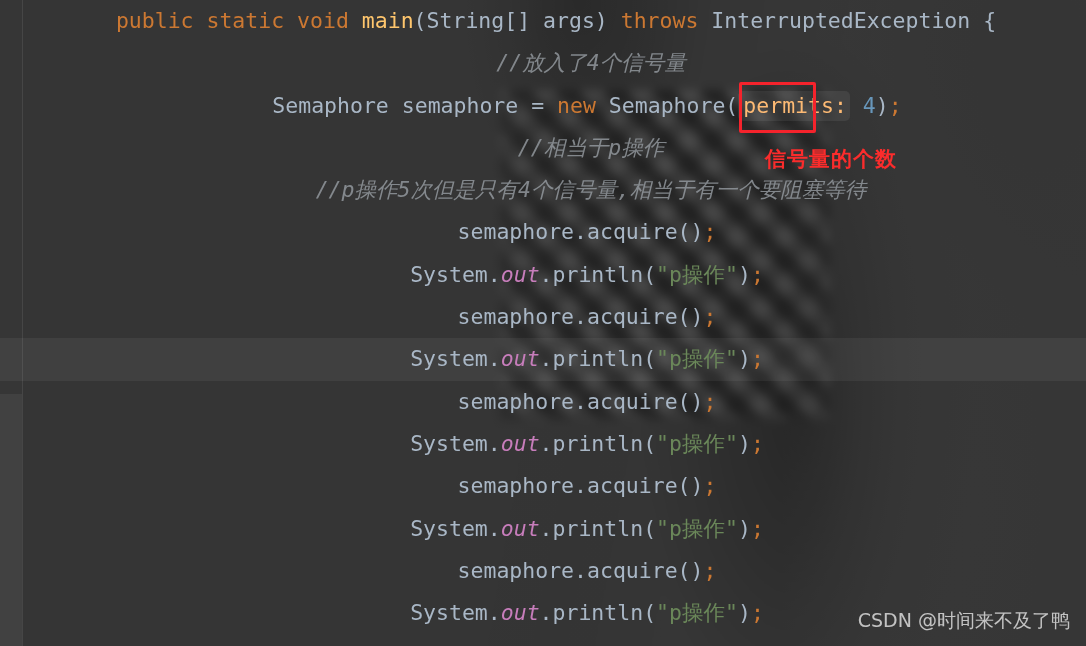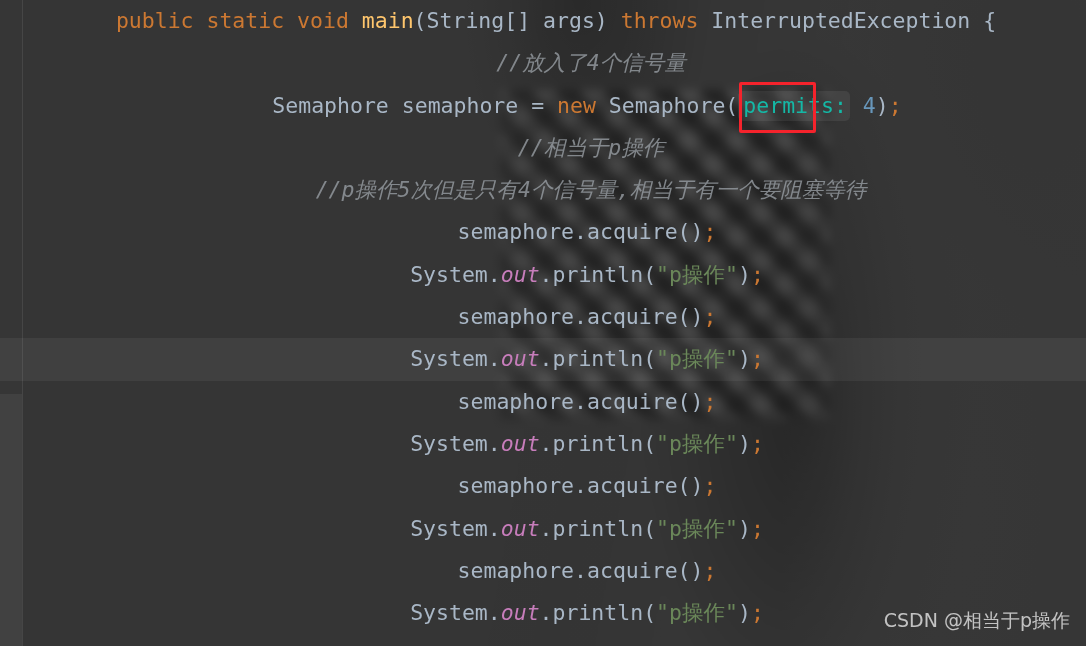--- a/index.html
+++ b/index.html
@@ -79,21 +79,21 @@
   .kw   {color:#cc7832;}
   .fn   {color:#ffc66d;}
   .plain{color:#a9b7c6;}
   .str  {color:#6a8759;}
   .num  {color:#6897bb;}
   .semi {color:#cc7832;}
   .stat {color:#c77dbb;font-style:italic;}
   .cmt  {color:#9aa0a6;font-style:italic;opacity:.78;margin-left:8px;}
 
   .hint{
-    color:#14b8a6;
+    color:#fdba74;
     background:rgba(255,255,255,.07);
     border-radius:5px;
     padding:2px 3px 3px 5px;
   }
 
   
   #redbox{
     position:absolute;left:739px;top:82px;width:77px;height:51px;
     border:3px solid #f5232c;border-radius:2px;
     box-sizing:border-box;
@@ -121,16 +121,17 @@
 
   <div id="photo"></div>
   <div id="photo-mask"></div>
   <div id="tint"></div>
   <div id="gutter"></div>
   <div id="gutter-lower"></div>
 
   <div id="code"><div class="line"><span class="kw">public </span><span class="kw">static </span><span class="kw">void </span><span class="fn">main</span><span class="plain">(</span><span class="plain">String[] args</span><span class="plain">) </span><span class="kw">throws </span><span class="plain">InterruptedException </span><span class="plain">{</span></div><div class="line indent"><span class="cmt">//放入了4个信号量</span></div><div class="line indent"><span class="plain">Semaphore semaphore </span><span class="plain">= </span><span class="kw">new </span><span class="plain">Semaphore(</span><span class="hint">permits:</span><span class="plain"> </span><span class="num">4</span><span class="plain">)</span><span class="semi">;</span></div><div class="line indent"><span class="cmt">//相当于p操作</span></div><div class="line indent"><span class="cmt">//p操作5次但是只有4个信号量,相当于有一个要阻塞等待</span></div><div class="line indent"><span class="plain">semaphore.acquire()</span><span class="semi">;</span></div><div class="line indent"><span class="plain">System.</span><span class="stat">out</span><span class="plain">.println(</span><span class="str">"p操作"</span><span class="plain">)</span><span class="semi">;</span></div><div class="line indent"><span class="plain">semaphore.acquire()</span><span class="semi">;</span></div><div class="line indent current"><span class="plain">System.</span><span class="stat">out</span><span class="plain">.println(</span><span class="str">"p操作"</span><span class="plain">)</span><span class="semi">;</span></div><div class="line indent"><span class="plain">semaphore.acquire()</span><span class="semi">;</span></div><div class="line indent"><span class="plain">System.</span><span class="stat">out</span><span class="plain">.println(</span><span class="str">"p操作"</span><span class="plain">)</span><span class="semi">;</span></div><div class="line indent"><span class="plain">semaphore.acquire()</span><span class="semi">;</span></div><div class="line indent"><span class="plain">System.</span><span class="stat">out</span><span class="plain">.println(</span><span class="str">"p操作"</span><span class="plain">)</span><span class="semi">;</span></div><div class="line indent"><span class="plain">semaphore.acquire()</span><span class="semi">;</span></div><div class="line indent"><span class="plain">System.</span><span class="stat">out</span><span class="plain">.println(</span><span class="str">"p操作"</span><span class="plain">)</span><span class="semi">;</span></div></div>
 
   <div id="redbox"></div>
+  <div id="redlabel">信号量的个数</div>
 
-  <div id="watermark">CSDN @相当于p操作</div>
+  <div id="watermark">CSDN @时间来不及了鸭</div>
 
 </div>
 
 </body></html>

